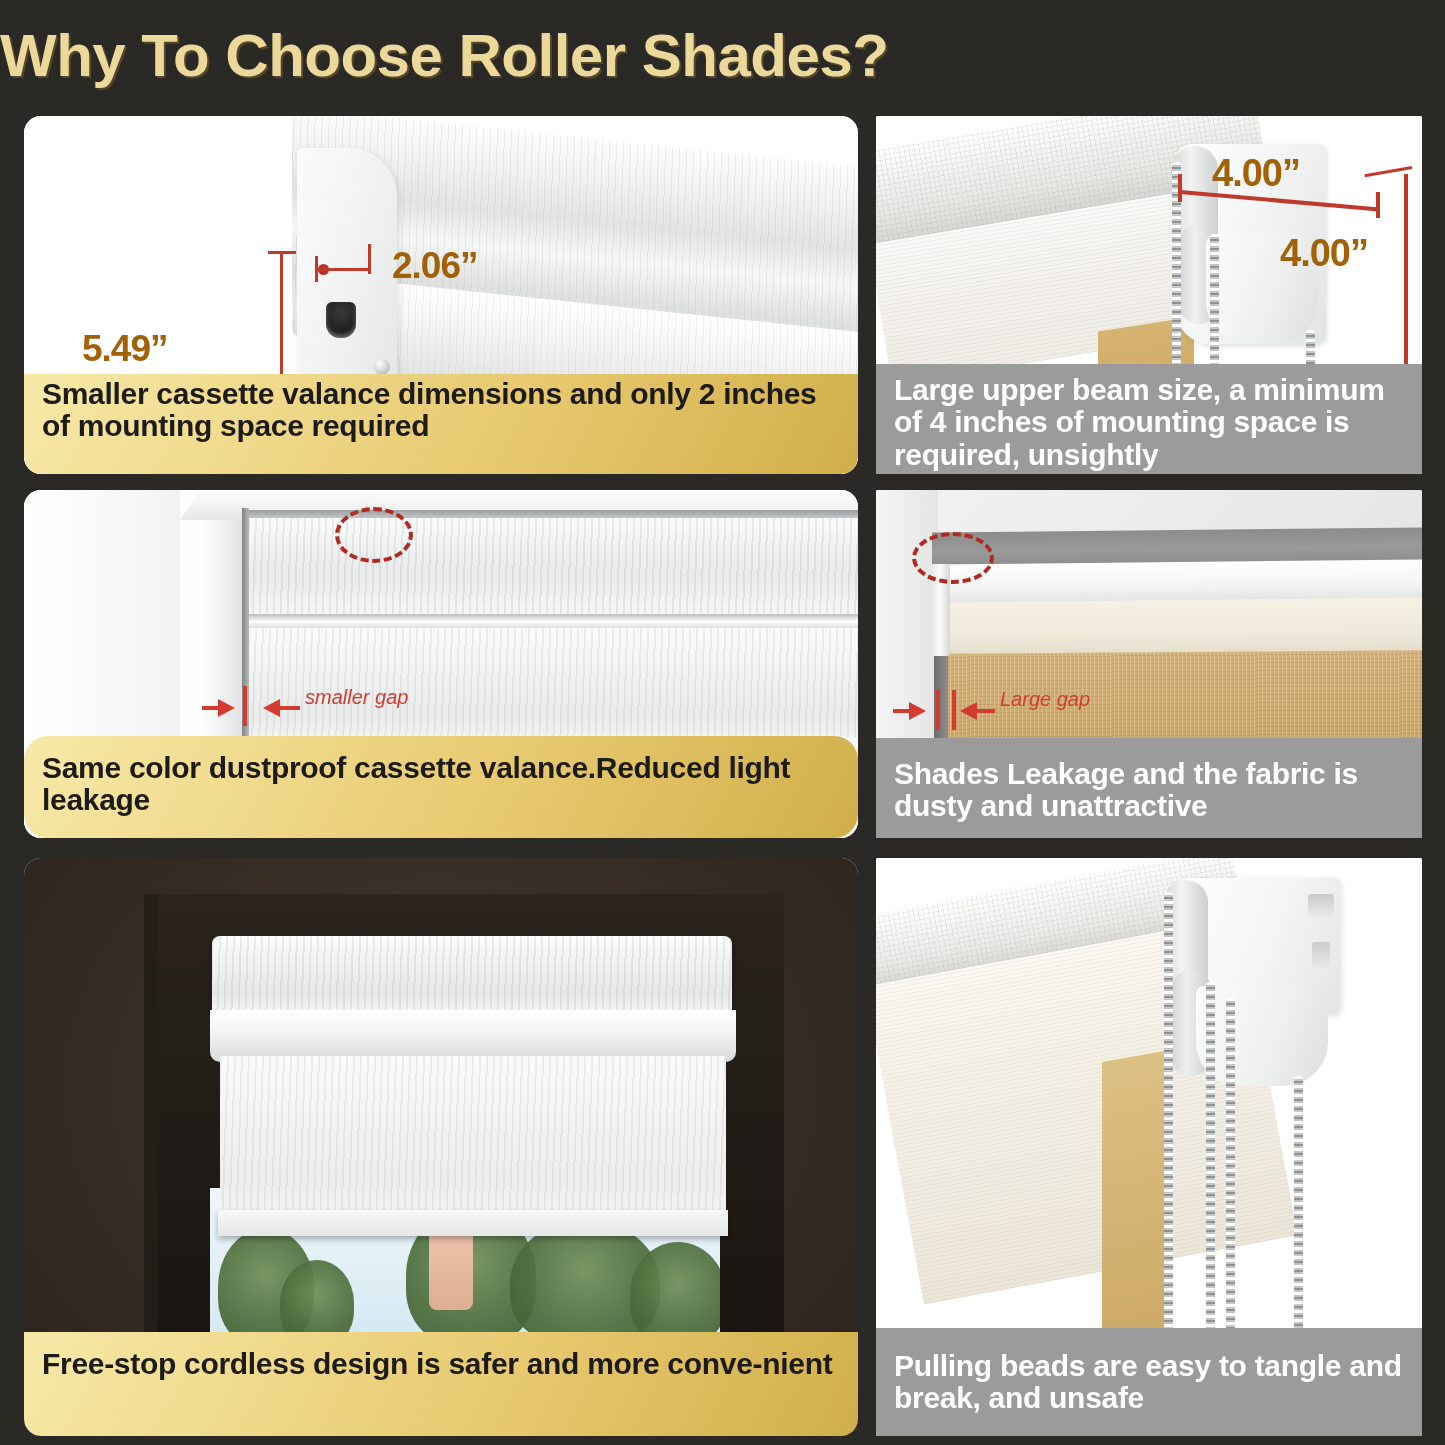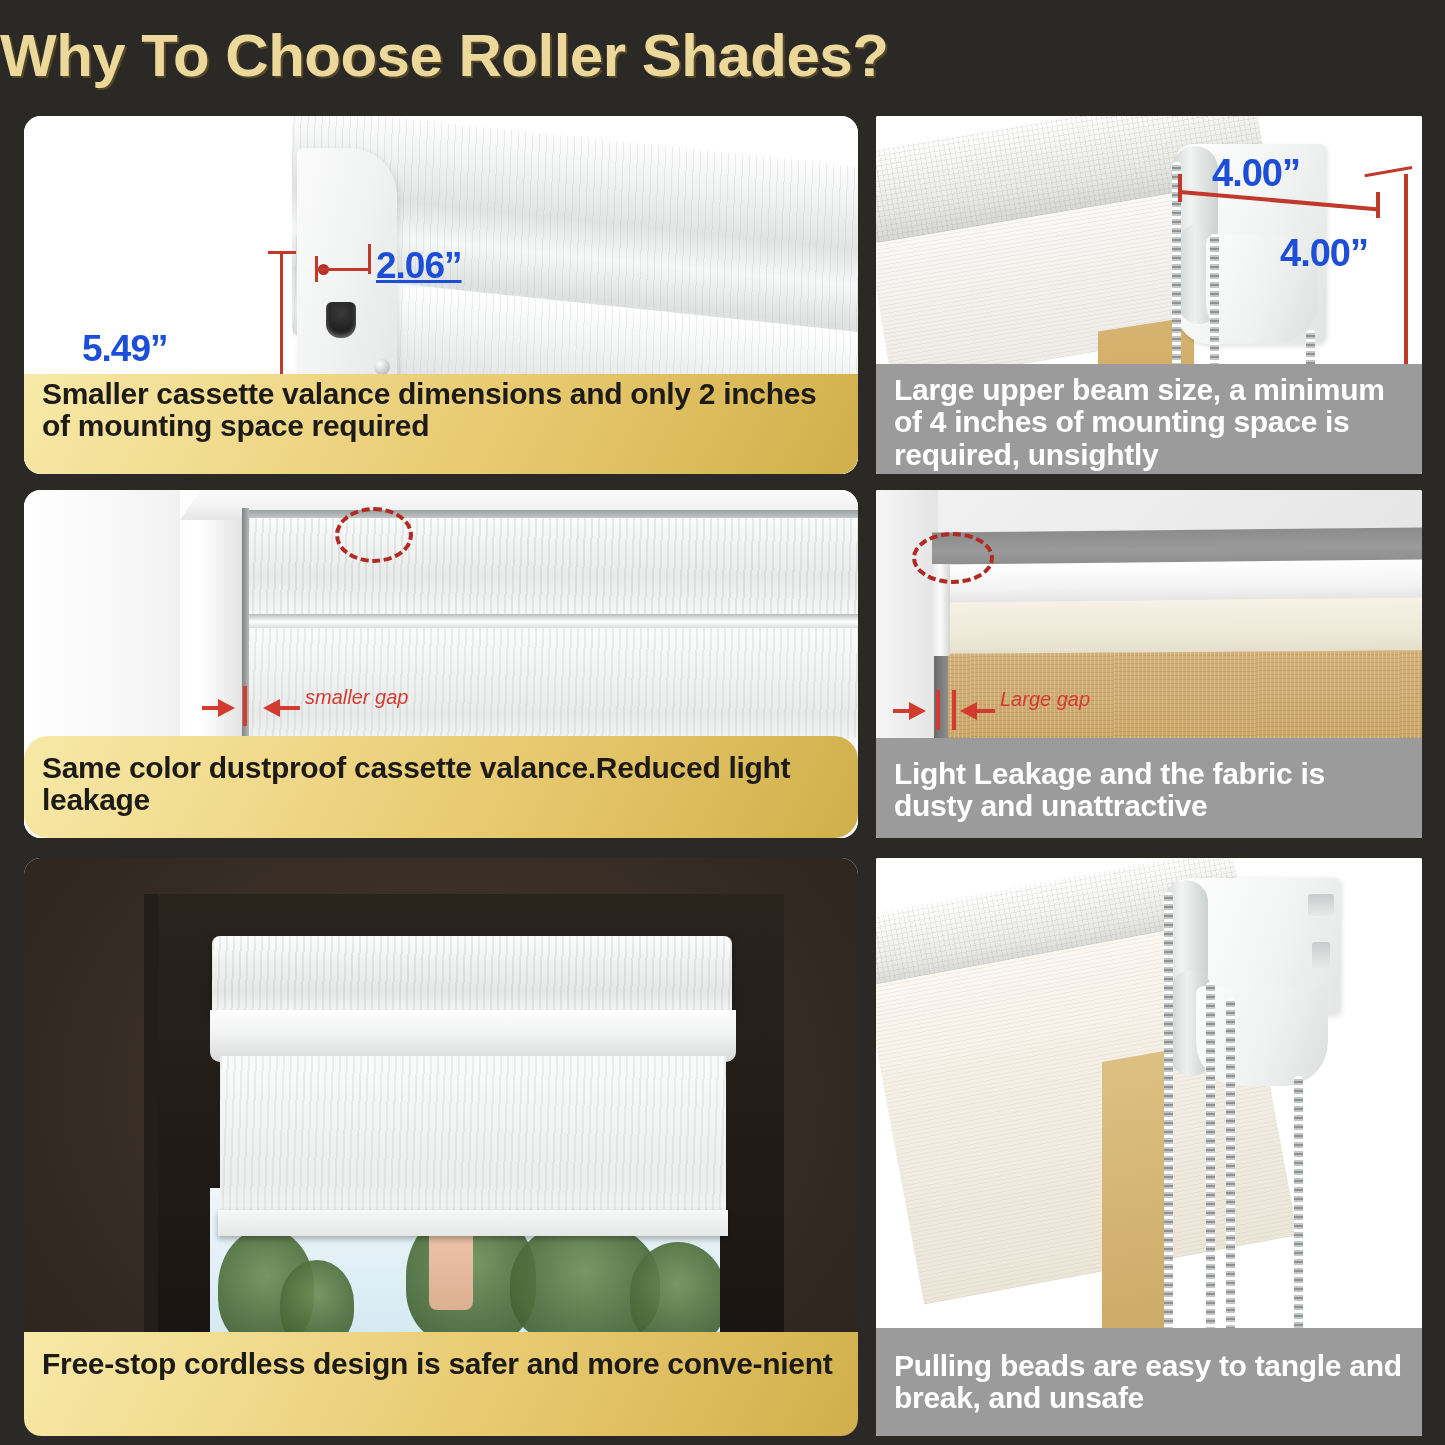--- a/index.html
+++ b/index.html
@@ -63,21 +63,21 @@
   .caption.gold.r1 { height: 100px; padding-top: 4px; }
   .caption.gold.r2 { height: 102px; padding-top: 16px; border-radius: 24px; }
   .caption.gold.r3 { height: 104px; padding-top: 16px; }
   .caption.gray.r1 { height: 110px; padding-top: 10px; margin-top: 15px; }
   .caption.gray.r2 { height: 100px; padding-top: 20px; }
   .caption.gray.r3 { height: 108px; padding-top: 22px; }
 
   
   .dim-label {
     position: absolute;
-    color: #1d4ed8;
+    color: #a16207;
     font-weight: bold;
     white-space: nowrap;
     letter-spacing: -1px;
   }
   .dim-line { position: absolute; background: #c0392b; }
 
   
   .gap-label {
     position: absolute;
     color: #d33b30;
@@ -438,21 +438,21 @@
     <div class="p1-cass2"></div>
     <div class="p1-endcap"></div>
     <div class="p1-slot"></div>
     <div class="p1-screw1"></div>
     <div class="p1-knob"></div>
     <div class="p1-dot"></div>
 
     <div class="dim-line" style="left:293px;top:152px;width:54px;height:3px;"></div>
     <div class="dim-line" style="left:291px;top:140px;width:3px;height:26px;"></div>
     <div class="dim-line" style="left:344px;top:128px;width:3px;height:30px;"></div>
-    <div class="dim-label" style="left:352px;top:129px;font-size:37px;text-decoration:underline;">2.06”</div>
+    <div class="dim-label" style="left:368px;top:129px;font-size:37px;">2.06”</div>
 
     <div class="dim-line" style="left:256px;top:136px;width:3px;height:194px;"></div>
     <div class="dim-line" style="left:244px;top:135px;width:28px;height:3px;"></div>
     <div class="dim-line" style="left:244px;top:327px;width:28px;height:3px;"></div>
     <div class="dim-label" style="left:58px;top:212px;font-size:37px;">5.49”</div>
   </div>
   <div class="caption gold r1">Smaller cassette valance dimensions and only 2 inches of mounting space required</div>
 </div>
 
 <div class="panel right row1">
@@ -521,21 +521,21 @@
     <div class="dash-circle" style="left:36px;top:42px;width:82px;height:52px;"></div>
 
     <div class="arrow-r" style="left:33px;top:212px;"></div>
     <div class="arrow-tail" style="left:17px;top:219px;width:20px;"></div>
     <div class="gap-bar" style="left:60px;top:200px;height:40px;"></div>
     <div class="gap-bar" style="left:76px;top:200px;height:40px;"></div>
     <div class="arrow-l" style="left:84px;top:212px;"></div>
     <div class="arrow-tail" style="left:101px;top:219px;width:18px;"></div>
     <div class="gap-label" style="left:124px;top:198px;">Large gap</div>
   </div>
-  <div class="caption gray r2">Light Leakage and the fabric is dusty and unattractive</div>
+  <div class="caption gray r2">Shades Leakage and the fabric is dusty and unattractive</div>
 </div>
 
 <div class="panel left row3">
   <div class="photo" style="height:578px;">
     <div class="p5-room"></div>
     <div class="p5-recess"></div>
     <div class="p5-window">
       <div class="p5-sky"></div>
       <div class="tree" style="left:8px;  width:96px;  height:118px;"></div>
       <div class="tree" style="left:70px; width:74px;  height:86px;"></div>

